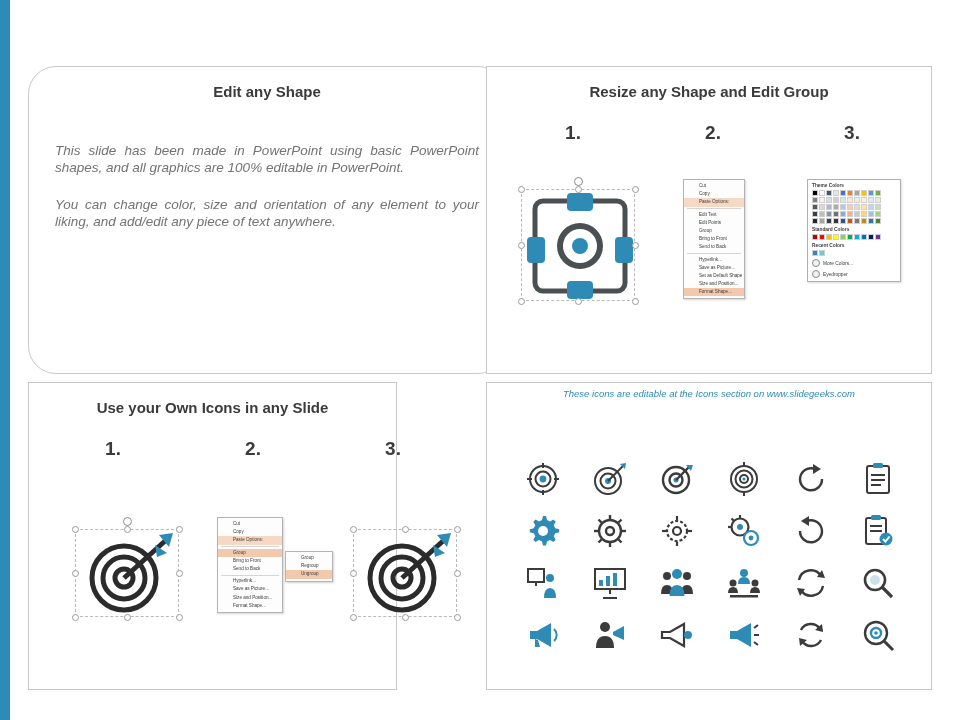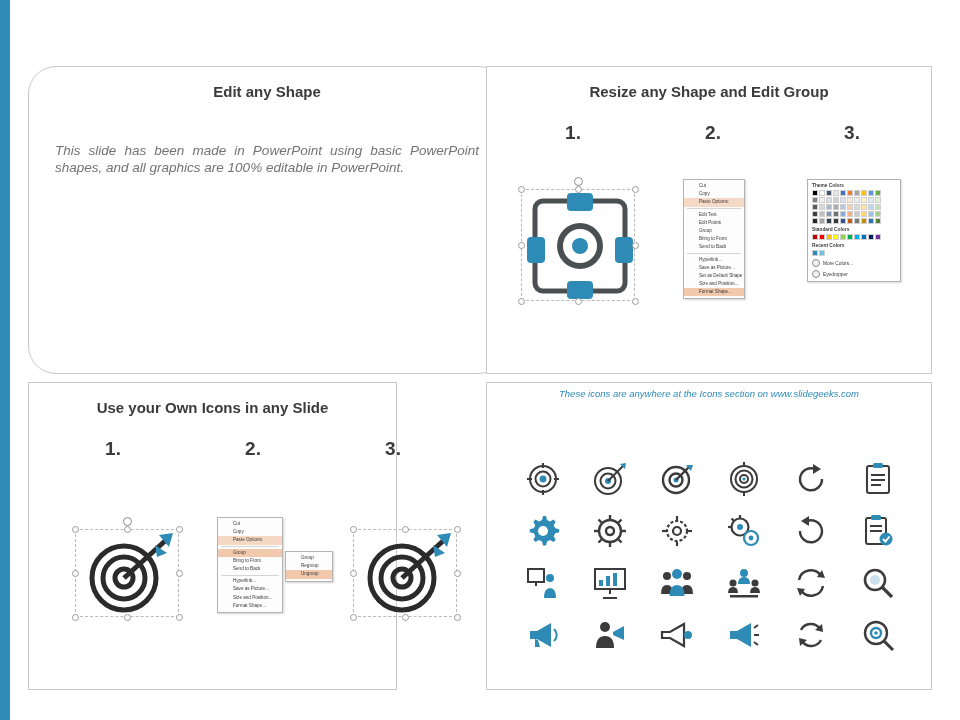--- a/index.html
+++ b/index.html
@@ -182,20 +182,21 @@
 <body>
 
 <div class="slide">
 
   <div class="left-bar"></div>
 
 
   <div class="panel" id="panel-1">
     <div class="panel-title">Edit any Shape</div>
     <div class="body-text">This slide has been made in PowerPoint using basic PowerPoint shapes, and all graphics are 100% editable in PowerPoint.</div>
+    <div class="body-text second">You can change color, size and orientation of any element to your liking, and add/edit any piece of text anywhere.</div>
   </div>
 
   <div class="panel" id="panel-2">
     <div class="panel-title">Resize any Shape and Edit Group</div>
 
     <div class="steps-row">
       <div class="step-num" style="left:66px;">1.</div>
       <div class="step-num" style="left:206px;">2.</div>
       <div class="step-num" style="left:345px;">3.</div>
     </div>
@@ -396,21 +397,21 @@
         <circle cx="55" cy="55" r="21" fill="none" stroke="#2b2b2b" stroke-width="5"></circle>
         <circle cx="55" cy="55" r="9" fill="none" stroke="#2b2b2b" stroke-width="5"></circle>
         <line x1="55" y1="55" x2="96" y2="18" stroke="#2b2b2b" stroke-width="5"></line>
         <polygon points="90,12 104,10 100,24" fill="#2e8bb6"></polygon>
         <polygon points="86,22 98,30 88,34" fill="#2e8bb6"></polygon>
       </svg>
     </div>
   </div>
 
   <div class="panel" id="panel-4">
-    <div class="panel-subtitle">These icons are anywhere  at the Icons section on  www.slidegeeks.com</div>
+    <div class="panel-subtitle">These icons are editable  at the Icons section on  www.slidegeeks.com</div>
 
     <div class="icon-grid">
 
       <div class="icon-cell">
         <svg width="34" height="34" viewBox="0 0 34 34">
           <circle cx="17" cy="17" r="13" fill="none" stroke="#3b3b3b" stroke-width="2"></circle>
           <circle cx="17" cy="17" r="7.5" fill="none" stroke="#3b3b3b" stroke-width="2"></circle>
           <circle cx="17" cy="17" r="3.4" fill="#2e8bb6"></circle>
           <line x1="17" y1="1" x2="17" y2="6" stroke="#3b3b3b" stroke-width="2"></line>
           <line x1="17" y1="28" x2="17" y2="33" stroke="#3b3b3b" stroke-width="2"></line>

